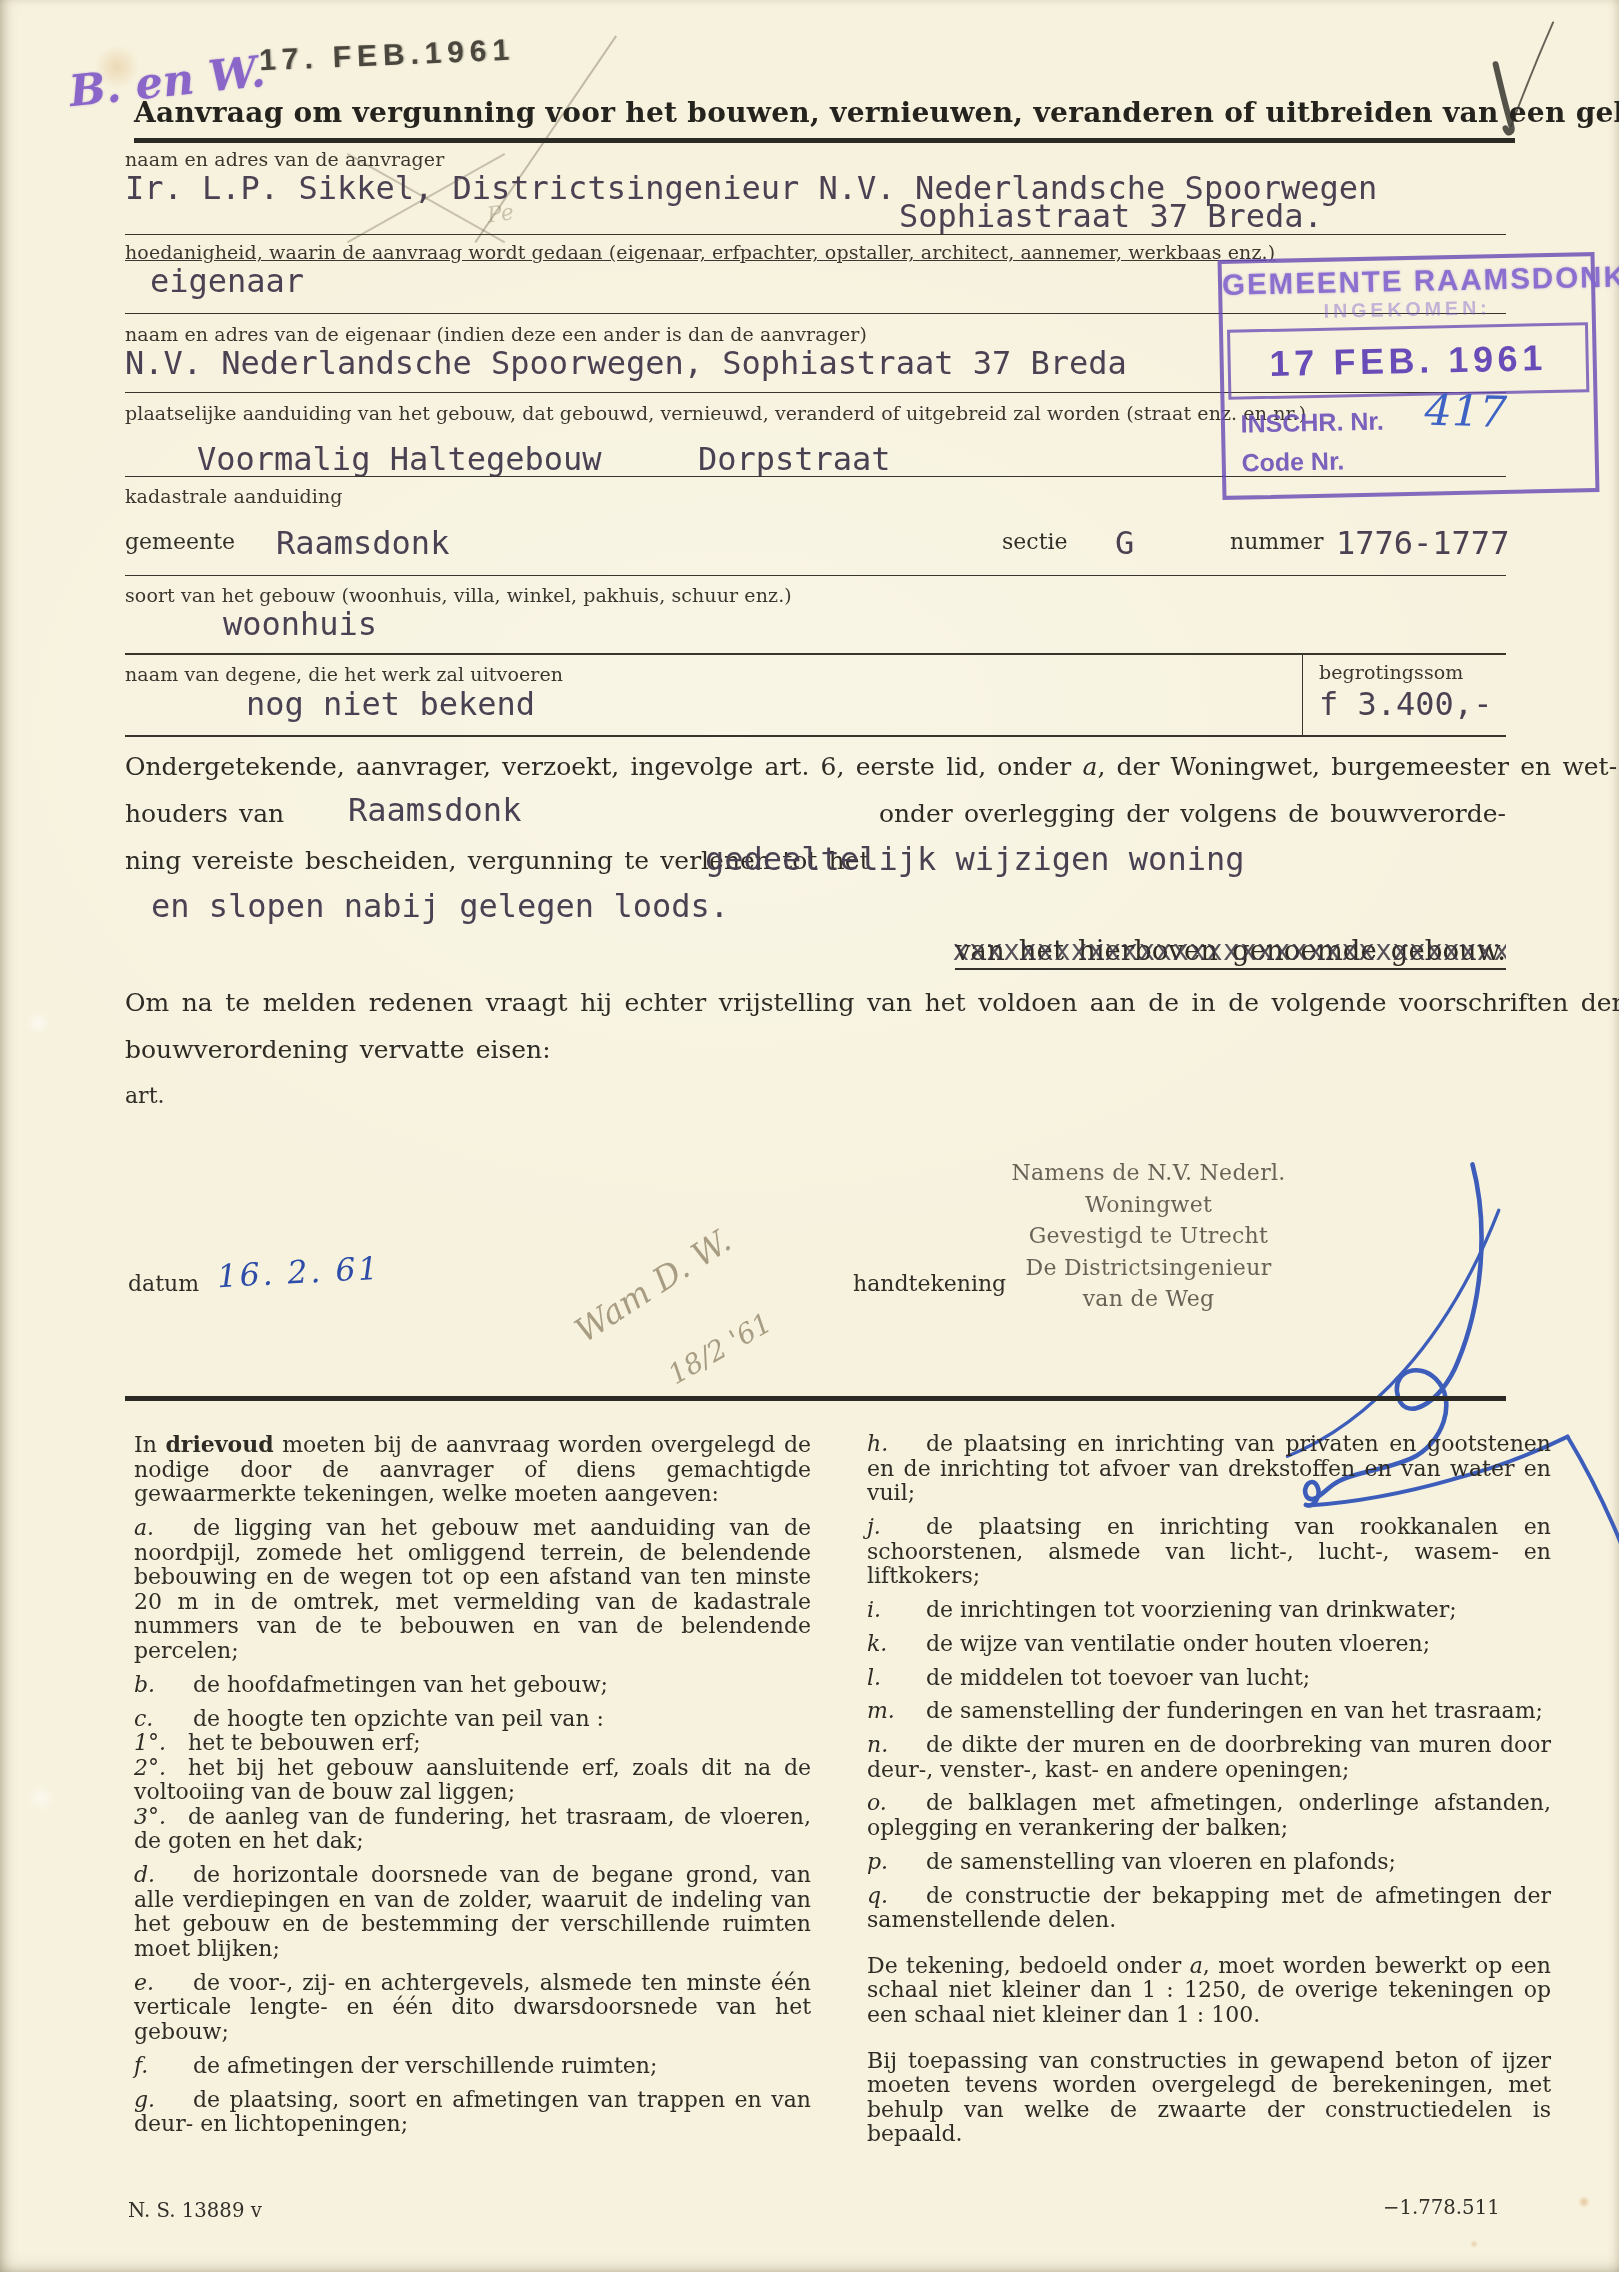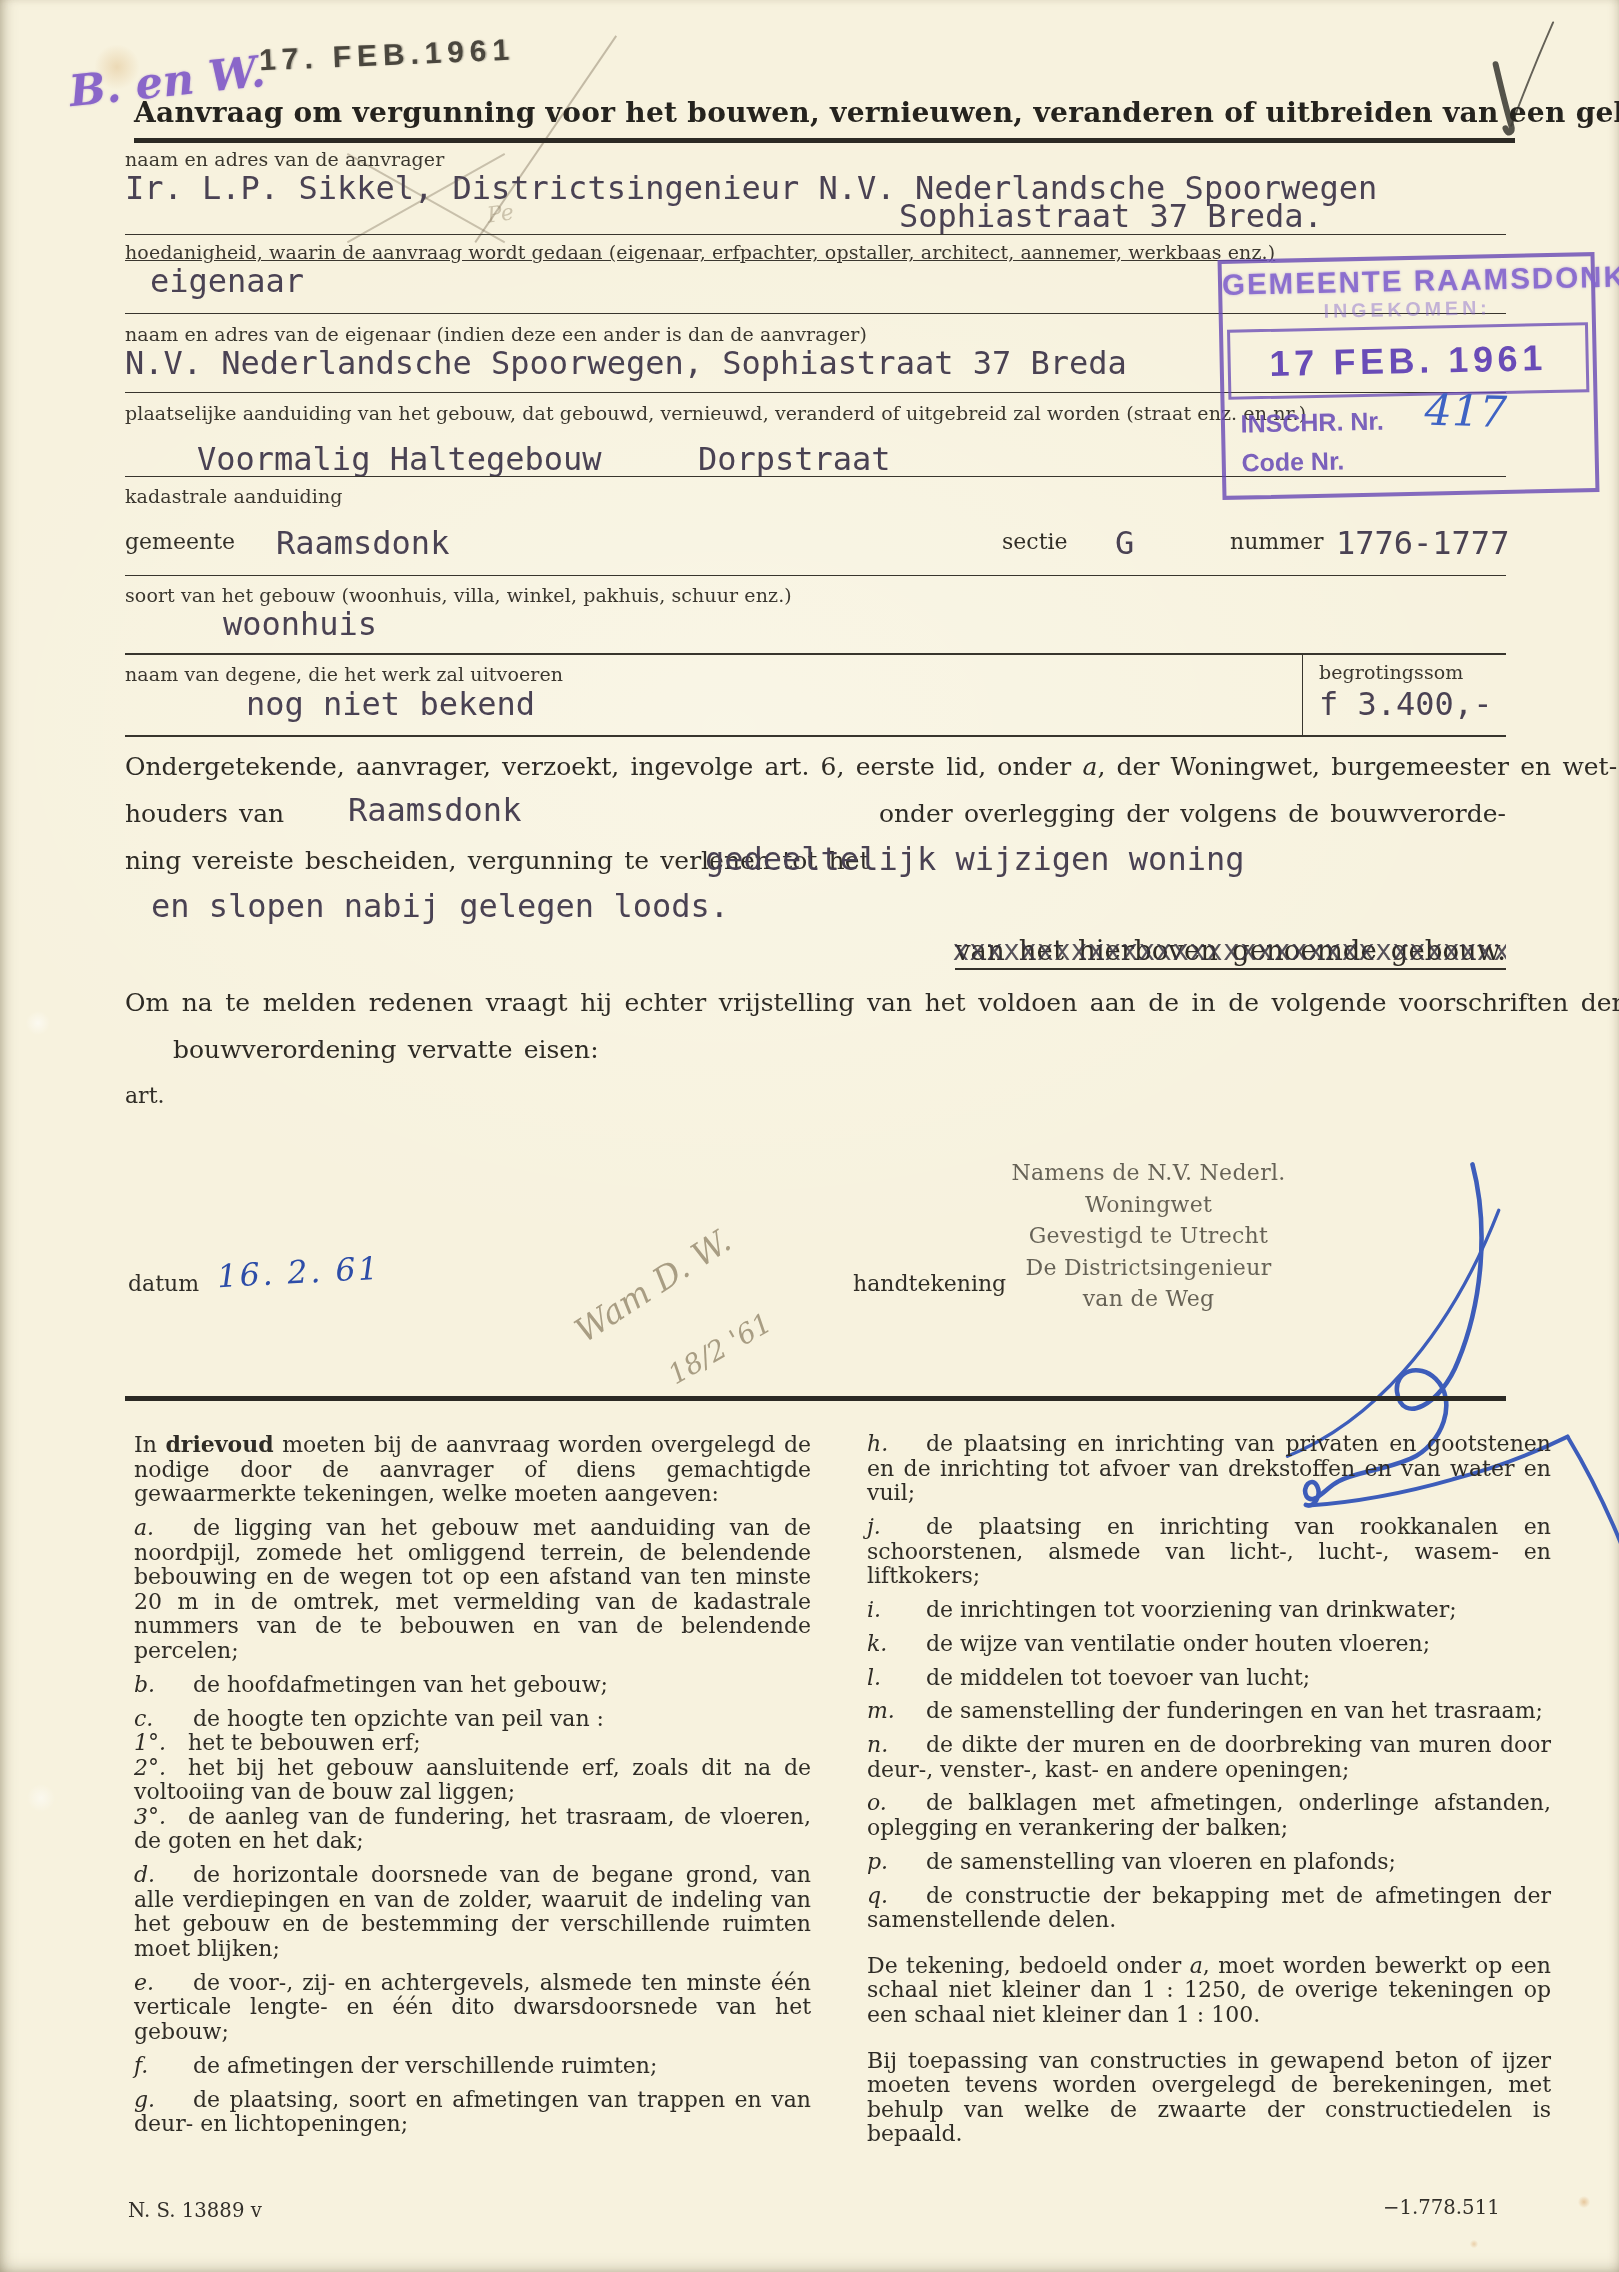--- a/index.html
+++ b/index.html
@@ -146,21 +146,21 @@
   <div class="abs decl" style="left:125px;top:846px;">ning vereiste bescheiden, vergunning te verlenen tot het</div>
   <div class="abs typed" style="left:705px;top:840px;">gedeeltelijk wijzigen woning</div>
   <div class="abs typed" style="left:151px;top:887px;">en slopen nabij gelegen loods.</div>
 
   <div class="struck">
     <span class="ptxt">van het hierboven genoemde gebouw.</span>
     <span class="xover">xxxxxxxxxxxxxxxxxxxxxxxxxxxxxxxxxxxxxxxx</span>
   </div>
 
   <div class="abs decl" style="left:125px;top:988px;word-spacing:4.6px;">Om na te melden redenen vraagt hij echter vrijstelling van het voldoen aan de in de volgende voorschriften der</div>
-  <div class="abs decl" style="left:125px;top:1035px;margin-left:48px;">bouwverordening vervatte eisen:</div>
+  <div class="abs decl" style="left:125px;top:1035px;">bouwverordening vervatte eisen:</div>
   <div class="abs kv-label" style="left:125px;top:1083px;">art.</div>
 
   <div class="abs ns-stamp" style="left:945px;top:1157px;">
     <div>Namens de N.V. Nederl. Woningwet</div>
     <div>Gevestigd te Utrecht</div>
     <div>De Districtsingenieur</div>
     <div>van de Weg</div>
   </div>
 
   <div class="abs kv-label" style="left:128px;top:1271px;">datum</div>

